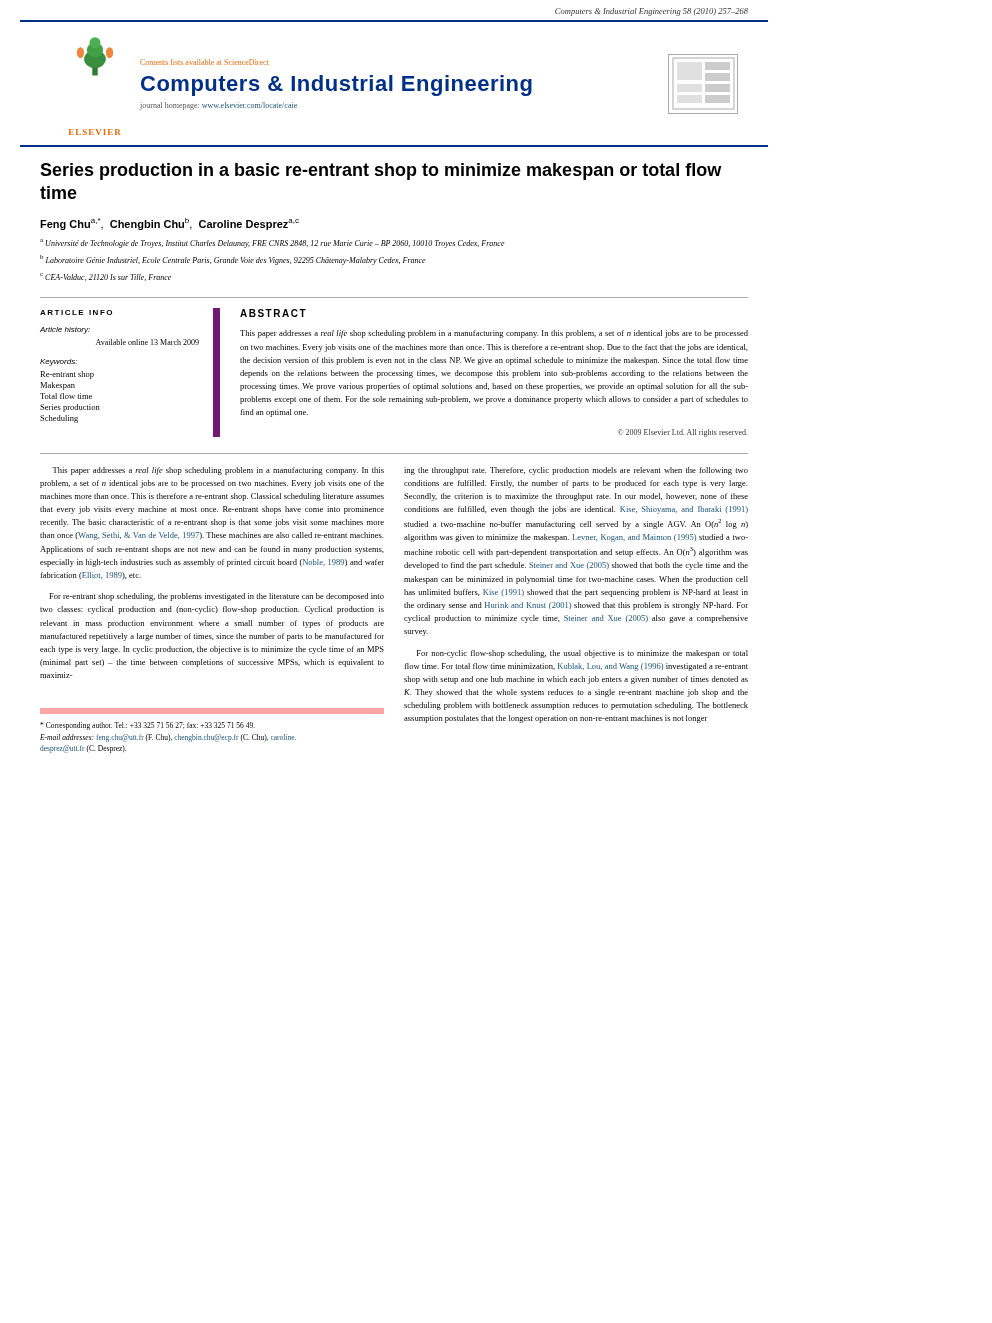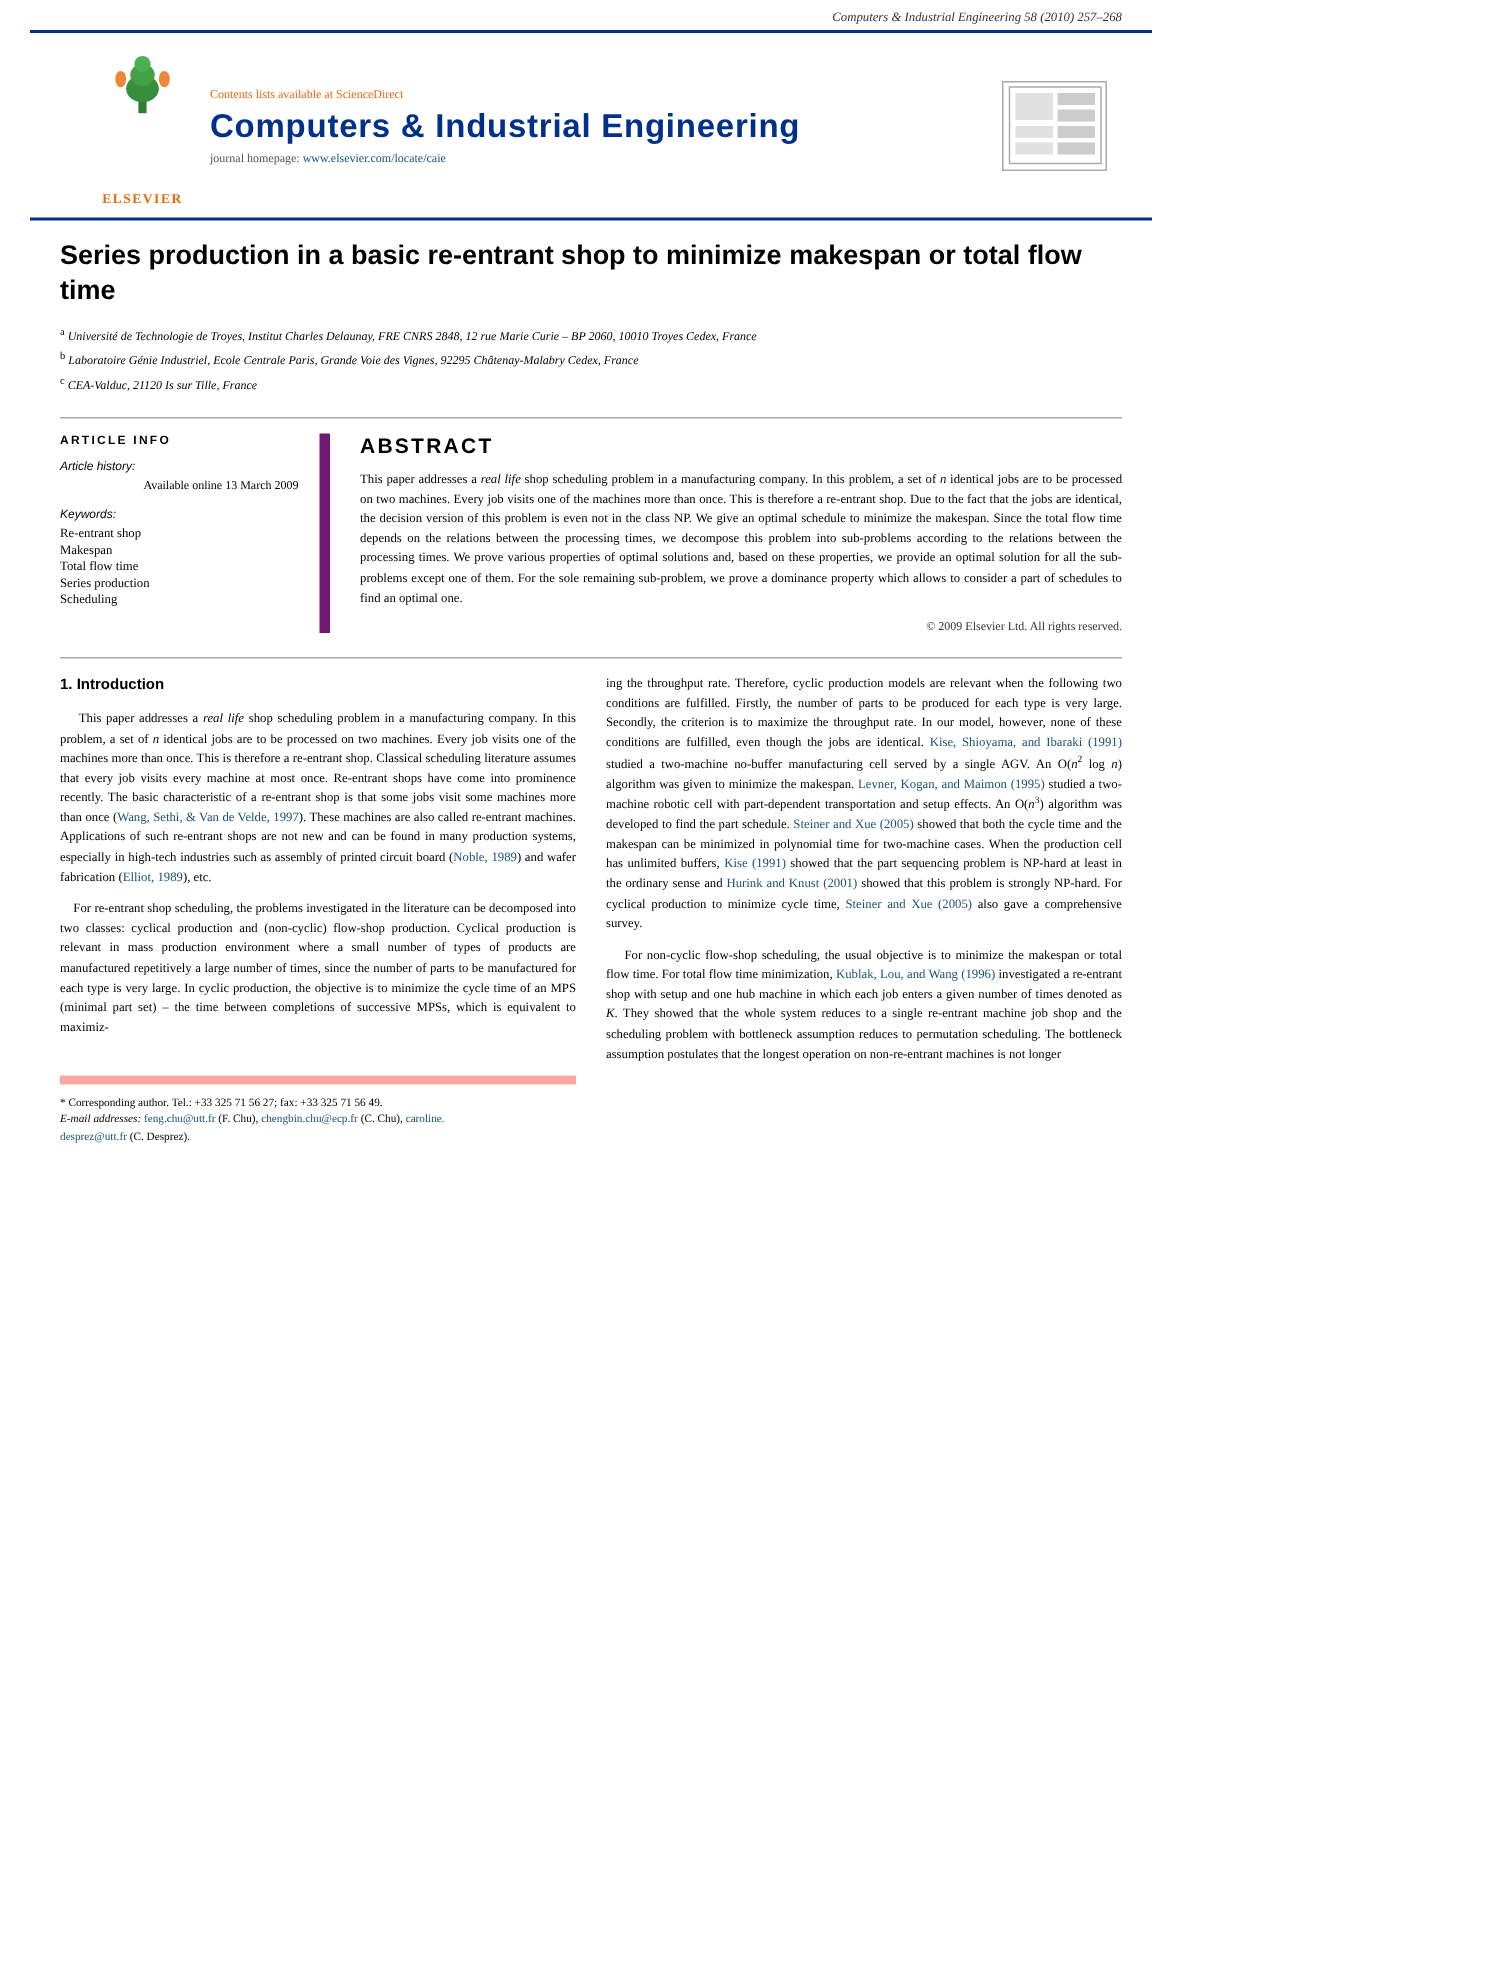--- a/index.html
+++ b/index.html
@@ -201,21 +201,21 @@
       font-size: 8.5px;
       display: block;
       margin-bottom: 1px;
     }
 
     .abstract-col {
       flex: 1;
     }
 
     .abstract-title {
-      font-size: 14px;
+      font-size: 10px;
       font-family: Arial, sans-serif;
       letter-spacing: 1.5px;
       text-transform: uppercase;
       font-weight: bold;
       margin-bottom: 8px;
     }
 
     .abstract-text {
       font-size: 8.5px;
       line-height: 1.55;
@@ -338,20 +338,25 @@
     </div>
   </div>
 
   <div class="main-content">
 
     <div class="article-title">
       <span>Series production in a basic re-entrant shop to minimize makespan
 or total flow time</span>
     </div>
 
+    <div class="authors">
+      <span class="author-name">Feng Chu</span><sup class="author-sup">a,*</sup>,&nbsp;
+      <span class="author-name">Chengbin Chu</span><sup class="author-sup">b</sup>,&nbsp;
+      <span class="author-name">Caroline Desprez</span><sup class="author-sup">a,c</sup>
+    </div>
 
     <div class="affiliations">
       <div class="affil-line">
         <sup class="affil-sup">a</sup> <span>Université de Technologie de Troyes, Institut Charles Delaunay, FRE CNRS 2848, 12 rue Marie Curie – BP 2060, 10010 Troyes Cedex, France</span>
       </div>
       <div class="affil-line">
         <sup class="affil-sup">b</sup> <span>Laboratoire Génie Industriel, Ecole Centrale Paris, Grande Voie des Vignes, 92295 Châtenay-Malabry Cedex, France</span>
       </div>
       <div class="affil-line">
         <sup class="affil-sup">c</sup> <span>CEA-Valduc, 21120 Is sur Tille, France</span>
@@ -383,21 +388,20 @@
         </div>
         <div class="copyright-line">© 2009 Elsevier Ltd. All rights reserved.</div>
       </div>
     </div>
 
     <hr class="section-divider">
 
     <div class="body-two-col">
 
       <div class="body-col">
-        <div class="section-heading">1. Introduction</div>
 
         <div class="body-paragraph">
           &nbsp;&nbsp;&nbsp;&nbsp;This paper addresses a <span class="italic-text">real life</span> shop scheduling problem in a manufacturing company. In this problem, a set of <span class="italic-text">n</span> identical jobs are to be processed on two machines. Every job visits one of the machines more than once. This is therefore a re-entrant shop. Classical scheduling literature assumes that every job visits every machine at most once. Re-entrant shops have come into prominence recently. The basic characteristic of a re-entrant shop is that some jobs visit some machines more than once (<span class="link-blue">Wang, Sethi, &amp; Van de Velde, 1997</span>). These machines are also called re-entrant machines. Applications of such re-entrant shops are not new and can be found in many production systems, especially in high-tech industries such as assembly of printed circuit board (<span class="link-blue">Noble, 1989</span>) and wafer fabrication (<span class="link-blue">Elliot, 1989</span>), etc.
         </div>
 
         <div class="body-paragraph">
           &nbsp;&nbsp;&nbsp;&nbsp;For re-entrant shop scheduling, the problems investigated in the literature can be decomposed into two classes: cyclical production and (non-cyclic) flow-shop production. Cyclical production is relevant in mass production environment where a small number of types of products are manufactured repetitively a large number of times, since the number of parts to be manufactured for each type is very large. In cyclic production, the objective is to minimize the cycle time of an MPS (minimal part set) – the time between completions of successive MPSs, which is equivalent to maximiz-
         </div>
 
         <div class="footnote-area">

